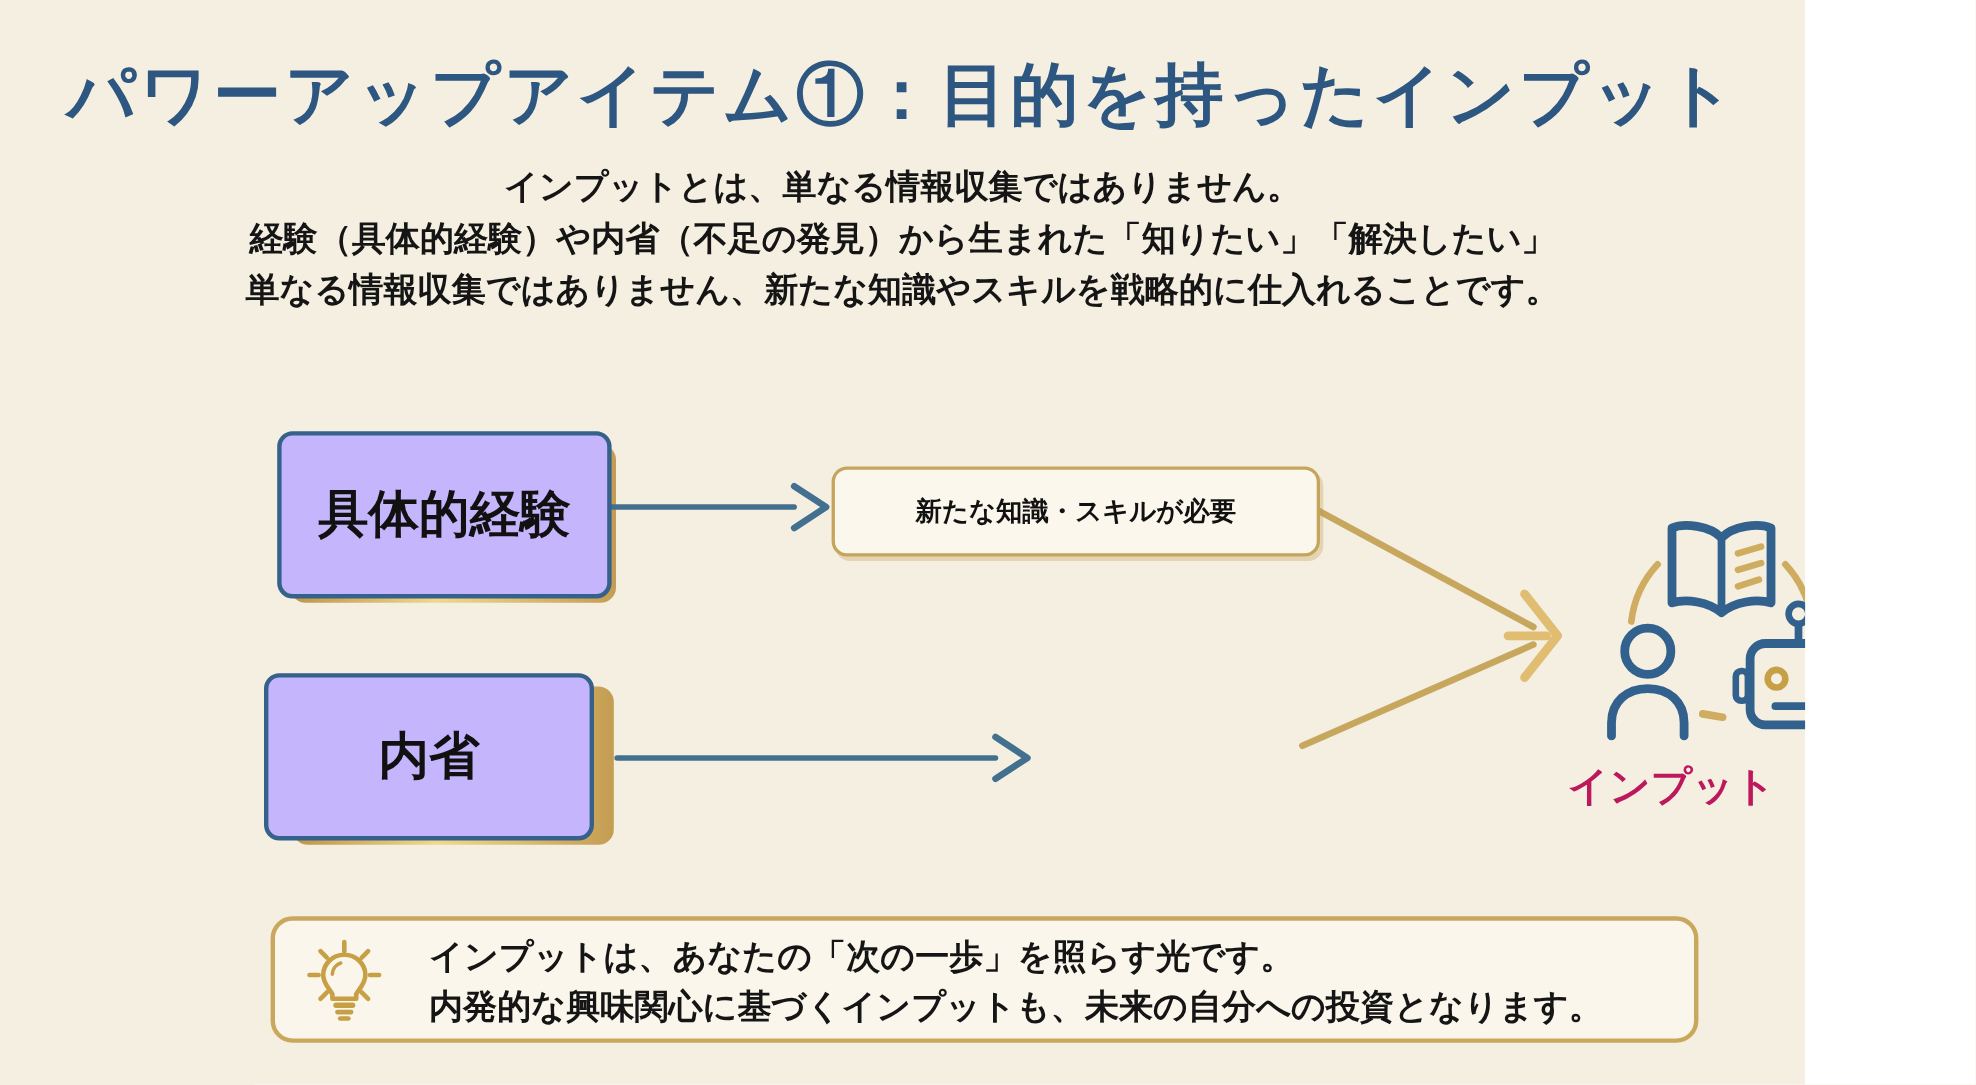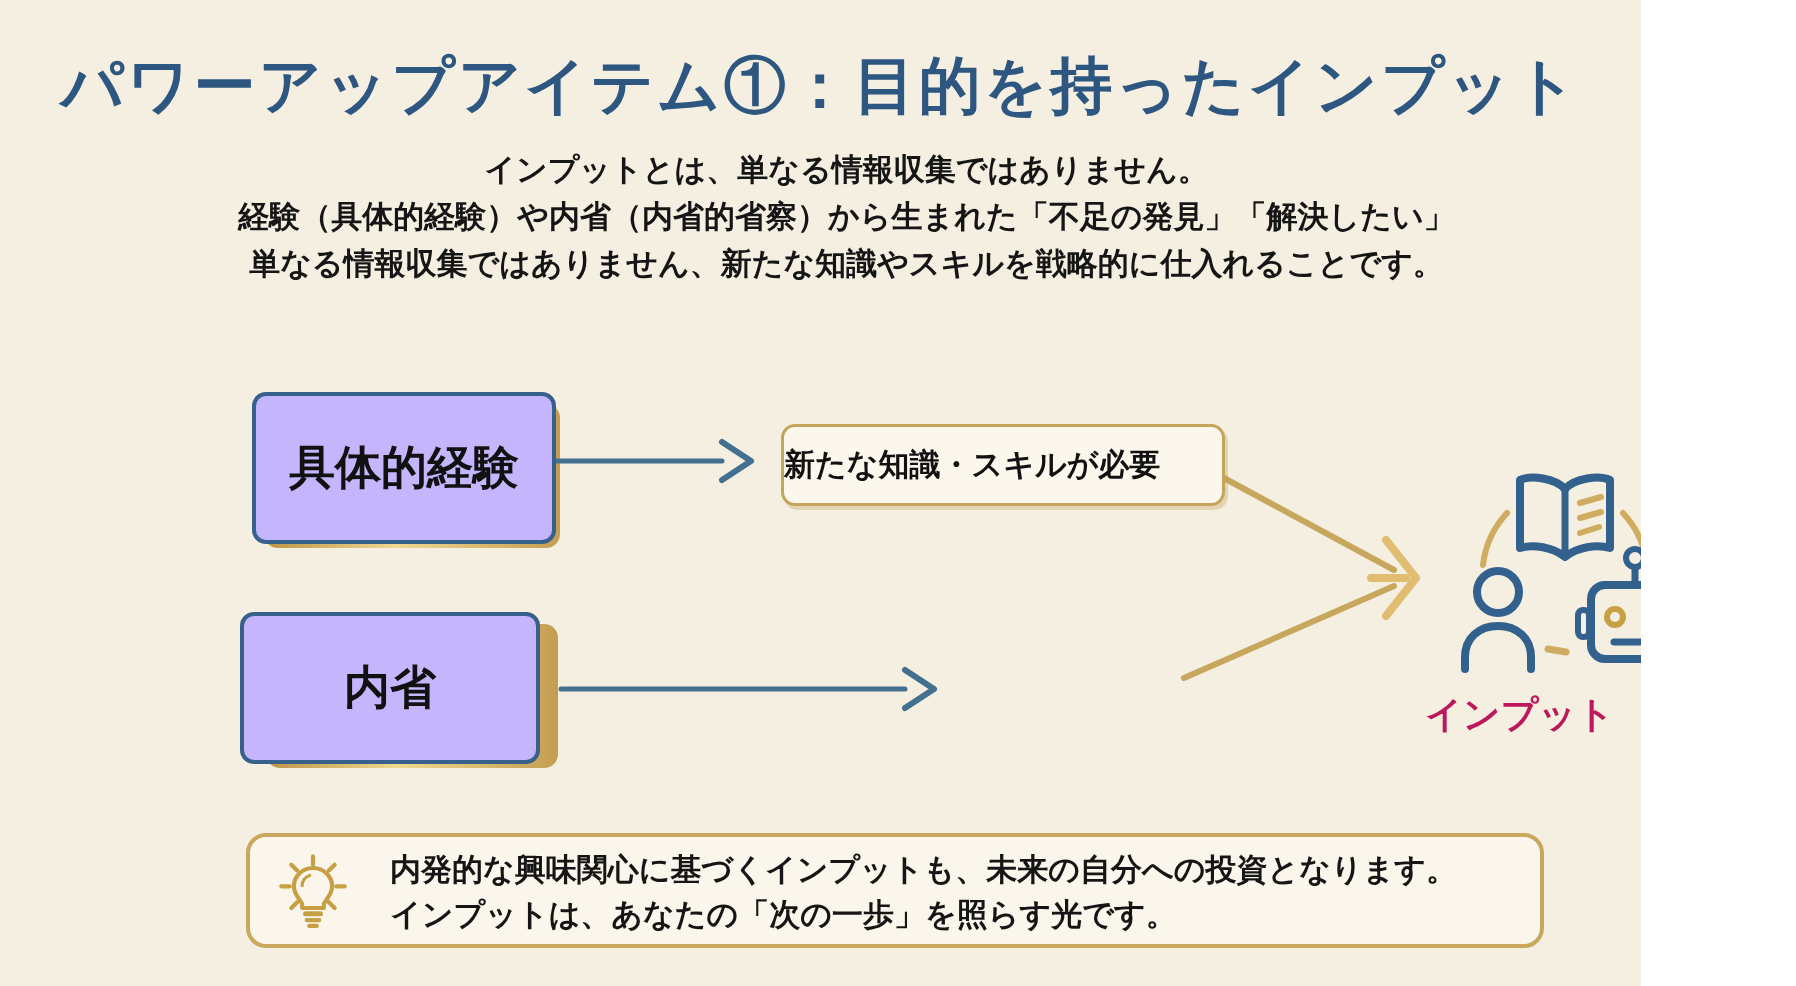--- a/index.html
+++ b/index.html
@@ -11,42 +11,40 @@
   
   .title{
     position:absolute;top:44px;left:0;width:100%;
     text-align:center;font-size:62px;font-weight:800;letter-spacing:3px;
     color:#2d5680;white-space:nowrap;
   }
   .intro{
     position:absolute;top:146px;left:0;width:100%;
     text-align:center;font-size:31px;font-weight:700;line-height:47px;
     color:#151515;
-    padding-left:26px;
   }
   
   .src-box{
     position:absolute;display:flex;align-items:center;justify-content:center;
     background:#c4b5fd;border:4px solid #35618a;border-radius:14px;
     font-size:46px;font-weight:800;color:#111;z-index:2;
   }
   .gold-shadow{
     position:absolute;border-radius:14px;z-index:1;
     background:linear-gradient(90deg,#bd9448,#f0d88f 45%,#c49d52);
   }
   .box-exp{left:252px;top:392px;width:296px;height:144px;}
   .shadow-exp{left:264px;top:404px;width:296px;height:144px;}
   .box-ref{left:240px;top:612px;width:292px;height:144px;}
   .shadow-ref{left:266px;top:624px;width:292px;height:144px;}
   .mid-box{
-    position:absolute;display:flex;align-items:center;justify-content:flex-start;
+    position:absolute;display:flex;align-items:center;justify-content:center;
     background:#fbf7ed;border:3px solid #c5a55c;border-radius:14px;
-    font-size:31px;font-weight:800;color:#111;z-index:2;
+    font-size:24px;font-weight:800;color:#111;z-index:2;
     box-shadow:3px 4px 0 rgba(190,150,70,.30);
-    margin-left:25px;
   }
   .box-need{left:756px;top:424px;width:438px;height:76px;}
   .box-gap{left:942px;top:650px;width:236px;height:78px;}
   .connectors{position:absolute;left:0;top:0;z-index:1;pointer-events:none;}
   
   .icon-cluster{position:absolute;left:1445px;top:445px;z-index:2;}
   .result-label{
     position:absolute;left:1425px;top:690px;width:290px;text-align:left;
     font-size:37px;font-weight:800;color:#be185d;z-index:2;
   }
@@ -73,21 +71,21 @@
 </style>
 </head>
 <body>
 
 <div class="canvas">
 
   <div class="title">パワーアップアイテム①：目的を持ったインプット</div>
 
   <div class="intro">
     <div>インプットとは、単なる情報収集ではありません。</div>
-    <div>経験（具体的経験）や内省（内省的省察）から生まれた「不足の発見」「解決したい」</div>
+    <div>経験（具体的経験）や内省（不足の発見）から生まれた「知りたい」「解決したい」</div>
     <div>単なる情報収集ではありません、新たな知識やスキルを戦略的に仕入れることです。</div>
   </div>
 
   <div class="gold-shadow shadow-exp"></div>
   <div class="gold-shadow shadow-ref"></div>
 
   <div class="src-box box-exp">
     <span>具体的経験</span>
   </div>
   <div class="src-box box-ref">
@@ -157,22 +155,22 @@
       <line x1="80" y1="40" x2="70" y2="40" stroke="#c79f45" stroke-width="5" stroke-linecap="round"></line>
       <line x1="16" y1="66" x2="23" y2="59" stroke="#c79f45" stroke-width="5" stroke-linecap="round"></line>
       <line x1="68" y1="66" x2="61" y2="59" stroke="#c79f45" stroke-width="5" stroke-linecap="round"></line>
       <path d="M42 18 C 55 18, 65 28, 65 40 C 65 49, 59 54, 55 61 L55 66 L29 66 L29 61 C 25 54, 19 49, 19 40 C 19 28, 29 18, 42 18 Z" fill="none" stroke="#c79f45" stroke-width="5" stroke-linejoin="round"></path>
       <path d="M29 39 A 13 13 0 0 1 38 27" fill="none" stroke="#c79f45" stroke-width="4" stroke-linecap="round"></path>
       <rect x="30" y="70" width="24" height="6" rx="3" fill="#c79f45"></rect>
       <rect x="32" y="78" width="20" height="5" rx="2.5" fill="#c79f45"></rect>
       <rect x="35" y="85" width="14" height="5" rx="2.5" fill="#c79f45"></rect>
     </svg>
     <div class="callout-text">
+      <div>インプットは、あなたの「次の一歩」を照らす光です。</div>
       <div>内発的な興味関心に基づくインプットも、未来の自分への投資となります。</div>
-      <div>インプットは、あなたの「次の一歩」を照らす光です。</div>
     </div>
   </div>
 
   <div class="watermark">
     <svg width="25" height="25" viewBox="0 0 26 26">
       <circle cx="13" cy="13" r="10.5" fill="none" stroke="#141414" stroke-width="2.6"></circle>
       <path d="M6 18 A 9 9 0 0 1 15 9" fill="none" stroke="#141414" stroke-width="2.4"></path>
       <path d="M9 20 A 6 6 0 0 1 15 14" fill="none" stroke="#141414" stroke-width="2.4"></path>
     </svg>
     <span>NotebookLM</span>

